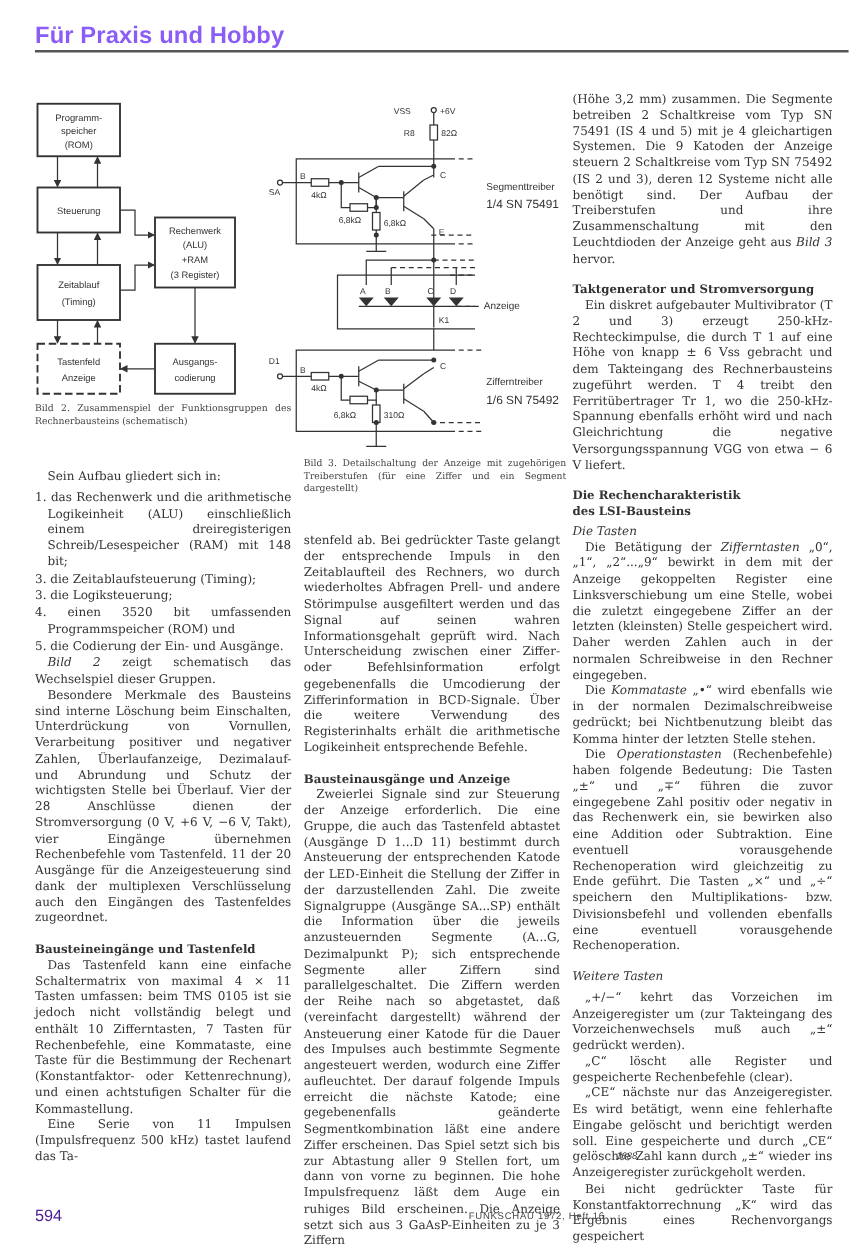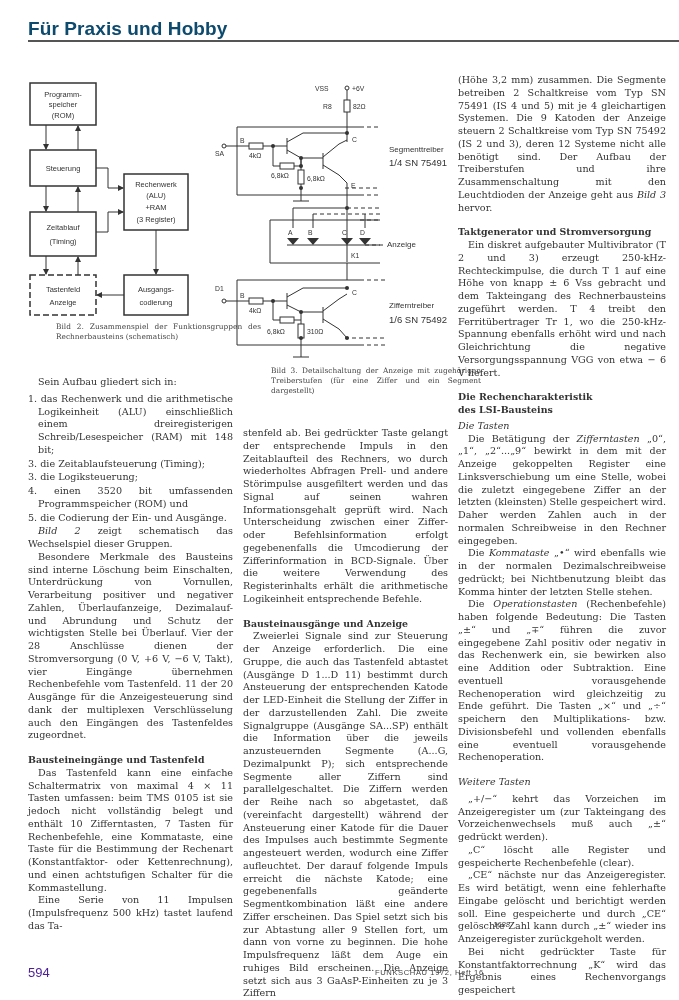--- a/index.html
+++ b/index.html
@@ -1,29 +1,29 @@
 <!DOCTYPE html>
 <html><head>
 <meta charset="utf-8">
 <style>
   html, body { margin:0; padding:0; background:#ffffff; }
   body { width:679px; height:1000px; position:relative; overflow:hidden; color:#2a2a2a;
          font-family:"DejaVu Serif", serif; }
   .header { position:absolute; left:28px; top:18px; font-family:"Liberation Sans", sans-serif;
-            font-weight:bold; font-size:19px; color:#0c4a6e; letter-spacing:0.1px;text-align:right; }
+            font-weight:bold; font-size:19px; color:#8b5cf6; letter-spacing:0.1px;text-align:right; }
   .header-rule { position:absolute; left:28px; top:40px; width:651px; height:1.5px; background:#555; }
   .col { position:absolute; font-size:9.6px; line-height:12.75px; text-align:justify; color:#333; }
   .col1 { left:28px; width:205px; }
   .col2 { left:243px; width:205px; }
   .col3 { left:458px; width:208px; }
   .p { margin:0; text-indent:10px; }
   .p.noind { text-indent:0; }
   .h { font-weight:bold; margin:0; font-size:9.4px; text-indent:0; }
   .sub { font-style:italic; margin:0; text-indent:0; }
-  .cap { font-size:7.4px; line-height:10px; color:#444; text-align:justify;margin-left:28px; }
+  .cap { font-size:7.4px; line-height:10px; color:#444; text-align:justify; }
   .list { margin:0; padding:0; list-style:none; }
   .list li { padding-left:10px; text-indent:-10px; margin:0 0 1px 0; }
   .footer-left { position:absolute; left:28px; top:965px; font-family:"Liberation Sans", sans-serif;
                  font-size:13px; color:#4c1d95; }
   .footer-right { position:absolute; left:375px; top:968px; font-family:"Liberation Sans", sans-serif;
                   font-size:7.6px; color:#444; letter-spacing:0.6px; }
   .footer-num { position:absolute; left:493px; top:920px; font-family:"Liberation Sans", sans-serif;
                 font-size:7.6px; color:#444; font-style:italic; }
   svg text { font-family:"Liberation Sans", sans-serif; fill:#333; }
   .i { font-style:italic; }

